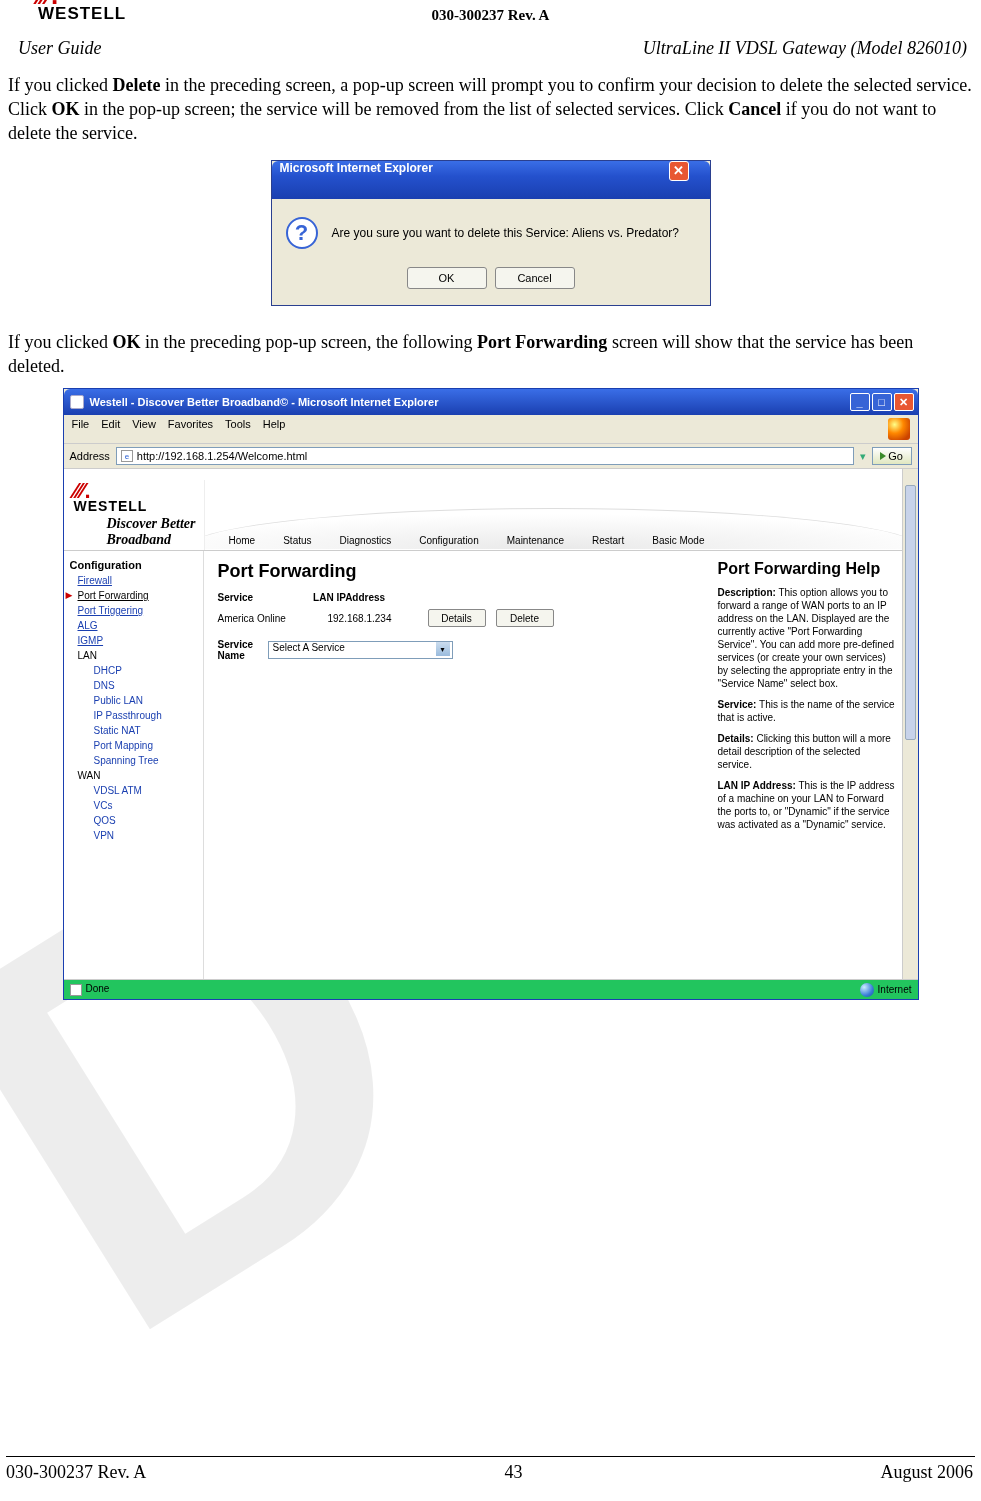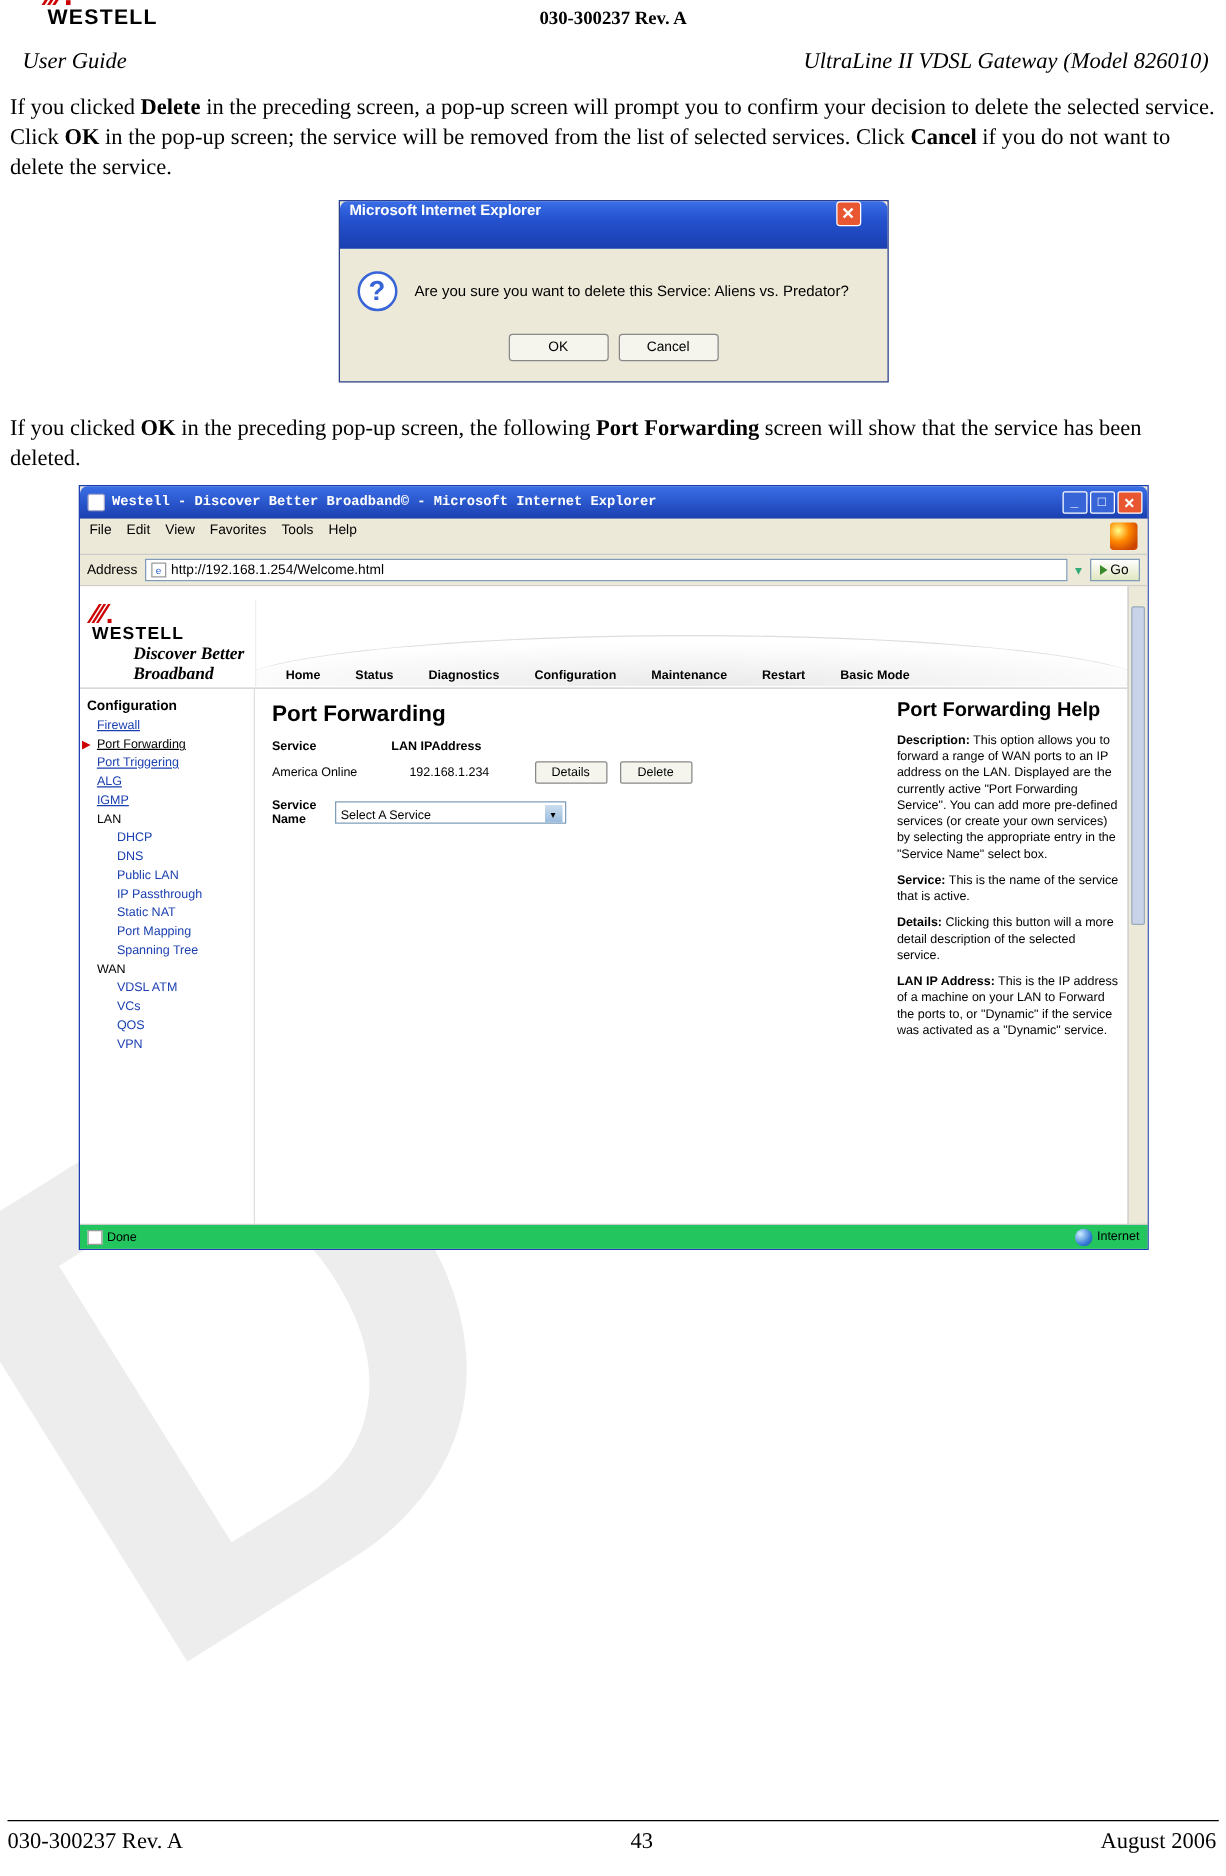--- a/index.html
+++ b/index.html
@@ -20,21 +20,21 @@
   .dialog-title { display: flex; align-items: flex-start; justify-content: space-between; height: 38px; padding: 0 21px 0 8px; background: linear-gradient(to bottom, #3a6ee7 0%, #2451cd 40%, #1a3fb0 100%); color: #fff; font-weight: bold; border-radius: 6px 6px 0 0; }
   .dlg-close { width: 20px; height: 20px; background: #e85732; border: 1px solid #fff; border-radius: 3px; color: #fff; display: flex; align-items: center; justify-content: center; font-family: Arial; font-size: 13px; line-height: 1; }
   .dialog-body { display: flex; align-items: center; gap: 14px; padding: 18px 14px; }
   .q-icon { width: 32px; height: 32px; border-radius: 50%; background: #fff; border: 2px solid #3764d6; color: #3764d6; display: flex; align-items: center; justify-content: center; font-size: 22px; font-weight: bold; font-family: Arial; }
   .dialog-buttons { display: flex; justify-content: center; gap: 8px; padding-bottom: 16px; }
   .dlg-btn { width: 80px; height: 22px; border: 1px solid #888; background: #f5f5ee; font-family: Tahoma, sans-serif; font-size: 11px; border-radius: 3px; }
 
   .browser-wrap { display: flex; justify-content: center; padding: 10px 0; }
   .browser { width: 856px; border: 1px solid #1a3fb0; font-family: Tahoma, Arial, sans-serif; font-size: 11px; background: #ece9d8; }
   .br-title { display: flex; align-items: center; justify-content: space-between; height: 26px; padding: 0 4px 0 6px; background: linear-gradient(to bottom, #3a6ee7, #1a3fb0); color: #fff; font-weight: bold; border-radius: 6px 6px 0 0; }
-  .br-title-left { display: flex; align-items: center; gap: 6px; font-family: Liberation Mono, monospace; }
+  .br-title-left { display: flex; align-items: center; gap: 6px; }
   .br-win-btns { display: flex; gap: 2px; }
   .br-win-btn { width: 20px; height: 18px; border: 1px solid #fff; border-radius: 2px; display: flex; align-items: center; justify-content: center; color: #fff; font-size: 11px; }
   .br-win-btn.min { background: #3764d6; }
   .br-win-btn.max { background: #3764d6; }
   .br-win-btn.close { background: #e85732; }
   .br-menu { display: flex; gap: 12px; padding: 3px 8px; background: #ece9d8; border-bottom: 1px solid #ccc; }
   .br-addr { display: flex; align-items: center; gap: 6px; padding: 3px 6px; background: #ece9d8; border-bottom: 1px solid #ccc; }
   .addr-input { flex: 1; height: 18px; border: 1px solid #7f9db9; background: #fff; display: flex; align-items: center; padding: 0 4px; gap: 4px; }
   .addr-input .favicon { width: 12px; height: 12px; background: #fff; border: 1px solid #999; display: flex; align-items: center; justify-content: center; font-size: 8px; color: #2a5fd0; }
   .addr-go { width: 40px; height: 18px; border: 1px solid #7f9db9; background: linear-gradient(#fefefe,#e0e7c0); display: flex; align-items: center; justify-content: center; gap: 2px; }
@@ -46,40 +46,40 @@
   .br-scroll .thumb { height: 50%; background: #c8d3ea; margin: 16px 2px; border: 1px solid #9ab; border-radius: 2px; }
   .br-content { flex: 1; background: #fff; display: flex; flex-direction: column; }
 
   .west-head { display: flex; align-items: flex-end; height: 82px; border-bottom: 1px solid #ccc; }
   .west-brand { width: 140px; padding: 6px 0 2px 10px; }
   .brand-mark { color: #c00; font-family: Arial; font-weight: bold; font-size: 22px; line-height: 0.7; }
   .brand-text { font-family: Arial; font-weight: 900; font-size: 14px; letter-spacing: 1px; }
   .brand-tag { font-family: "Times New Roman"; font-style: italic; font-weight: bold; font-size: 14px; padding-top: 2px; margin-left: 33px; }
   .west-wave { flex: 1; height: 70px; position: relative; overflow: hidden; border-left: 1px solid #eee; }
   .west-wave::before { content: ""; position: absolute; left: -20px; right: -20px; height: 40px; top: 28px; background: radial-gradient(ellipse 600px 50px at 50% 100%, rgba(200,200,200,0.4), transparent 70%); border-top: 1px solid #ddd; border-radius: 50% 50% 0 0 / 100% 100% 0 0; }
-  .west-nav { display: flex; gap: 0; font-size: 10px; position: absolute; bottom: 0; left: 10px; font-weight: bold; }
+  .west-nav { display: flex; gap: 0; font-size: 10px; position: absolute; bottom: 0; left: 10px; }
   .west-nav span { padding: 4px 14px; }
 
   .west-body { flex: 1; display: flex; }
   .west-side { width: 140px; border-right: 1px solid #ddd; padding: 6px 0 6px 6px; font-size: 10px; overflow: hidden; }
   .side-h { font-weight: bold; font-size: 11px; padding: 2px 0; }
   .side-item { color: #1a3fb0; padding: 2px 0 2px 8px; text-decoration: underline; }
   .side-item.sel { color: #000; position: relative; }
   .side-item.sel::before { content: "▶"; position: absolute; left: -4px; color: #c00; font-size: 9px; }
   .side-sub { color: #1a3fb0; padding: 2px 0 2px 24px; }
   .side-grp { color: #000; padding: 2px 0 2px 8px; }
 
   .west-main { flex: 1; display: flex; }
   .pf-area { flex: 1; padding: 10px 14px; font-size: 10px; }
   .pf-title { font-family: Arial; font-weight: bold; font-size: 18px; padding-bottom: 10px; }
   .pf-row { display: flex; align-items: center; gap: 10px; padding: 2px 0; }
   .pf-th { font-weight: bold; display: flex; gap: 60px; padding-bottom: 4px; }
   .pf-btn { width: 58px; height: 18px; border: 1px solid #888; background: #f5f5ee; font-size: 10px; border-radius: 2px; }
   .pf-sel-row { display: flex; align-items: center; gap: 10px; padding-top: 10px; }
-  .pf-sel { width: 185px; height: 18px; border: 1px solid #7f9db9; display: flex; align-items: flex-end; justify-content: space-between; padding: 0 2px 0 4px; background: #fff; }
+  .pf-sel { width: 185px; height: 18px; border: 1px solid #7f9db9; display: flex; align-items: flex-start; justify-content: space-between; padding: 0 2px 0 4px; background: #fff; }
   .pf-sel .drop { width: 14px; height: 14px; background: linear-gradient(#cde, #9bd); display: flex; align-items: center; justify-content: center; font-size: 8px; }
 
   .help-pane { width: 190px; padding: 8px 6px; font-size: 10px; line-height: 1.3; border-left: 0; }
   .help-pane h4 { font-size: 16px; font-weight: bold; padding-bottom: 6px; }
   .help-pane p { padding-bottom: 8px; }
 
   .br-status { display: flex; align-items: center; justify-content: space-between; height: 20px; padding: 0 6px; background: #22c55e; border-top: 1px solid #ccc; font-size: 10px; }
   .br-status-right { display: flex; align-items: center; gap: 4px; }
   .globe-icon { width: 14px; height: 14px; border-radius: 50%; background: radial-gradient(circle at 30% 30%, #cef, #3a7dd8 60%, #1a4fa0); }
 

